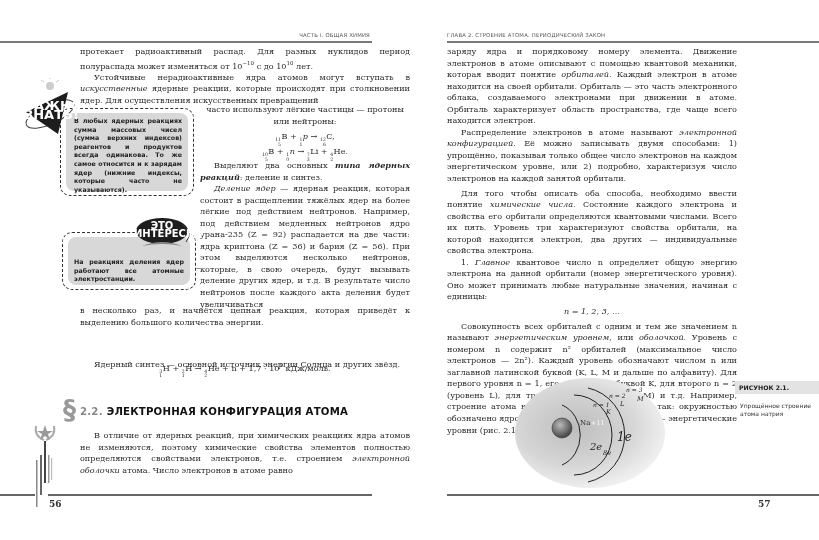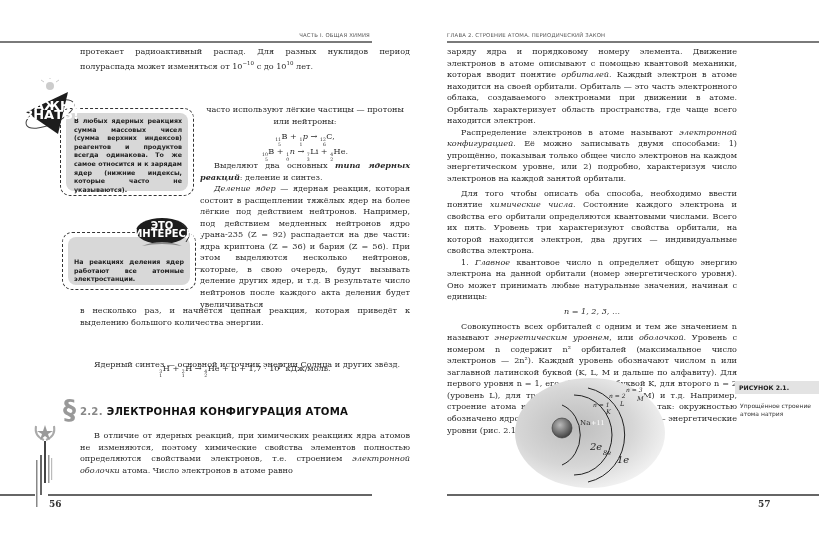--- a/index.html
+++ b/index.html
@@ -43,20 +43,21 @@
 </style>
 </head>
 <body>
 
 <div class="page" id="page-left">
   <div class="running-head">Часть I. Общая химия</div>
   <div class="head-rule"></div>
 
   <div class="txt" style="left:80px; top:46px; width:330px;">
     <p><span>протекает радиоактивный распад. Для разных нуклидов период полураспада может изменяться от 10</span><sup>−10</sup><span> с до 10</span><sup>10</sup><span> лет.</span></p>
+    <p class="ind"><span>Устойчивые нерадиоактивные ядра атомов могут вступать в </span><i>искусственные</i><span> ядерные реакции, которые происходят при столкновении ядер. Для осуществления искусственных превращений</span></p>
   </div>
 
   <div class="txt center" style="left:200px; top:104px; width:210px;">
     <span>часто используют лёгкие частицы — протоны или нейтроны:</span>
   </div>
 
   <div class="txt center" style="left:200px; top:131px; width:210px;">
     <span class="nuc">
         <span>11</span>
         <span>5</span>
@@ -200,20 +201,20 @@
   <div style="position:absolute; left:181px; top:419px; font-size:6.5px; color:#fff;" class="serif">+11</div>
 
   <div style="position:absolute; left:183px; top:401px; font-size:6px;" class="serif"><i>n = 1</i></div>
   <div style="position:absolute; left:196px; top:408px; font-size:6.5px;" class="serif"><i>K</i></div>
   <div style="position:absolute; left:199px; top:392px; font-size:6px;" class="serif"><i>n = 2</i></div>
   <div style="position:absolute; left:210px; top:400px; font-size:6.5px;" class="serif"><i>L</i></div>
   <div style="position:absolute; left:216px; top:386px; font-size:6px;" class="serif"><i>n = 3</i></div>
   <div style="position:absolute; left:227px; top:395px; font-size:6.5px;" class="serif"><i>M</i></div>
   <div style="position:absolute; left:180px; top:441px; font-size:10px;" class="serif"><i>2e</i></div>
   <div style="position:absolute; left:193px; top:449px; font-size:6.5px;" class="serif"><i>8e</i></div>
-  <div style="position:absolute; left:207px; top:454px; font-size:10px;" class="serif"><i>1e</i></div>
+  <div style="position:absolute; left:207px; top:430px; font-size:12px;" class="serif"><i>1e</i></div>
 
   <div class="fig-caption-head">РИСУНОК 2.1.</div>
   <div class="fig-caption-body">Упрощённое строение атома натрия</div>
 
   <div class="foot-rule" style="left:37px; width:372px;"></div>
   <div class="page-num" style="left:348px;">57</div>
 </div>
 
 </body></html>

